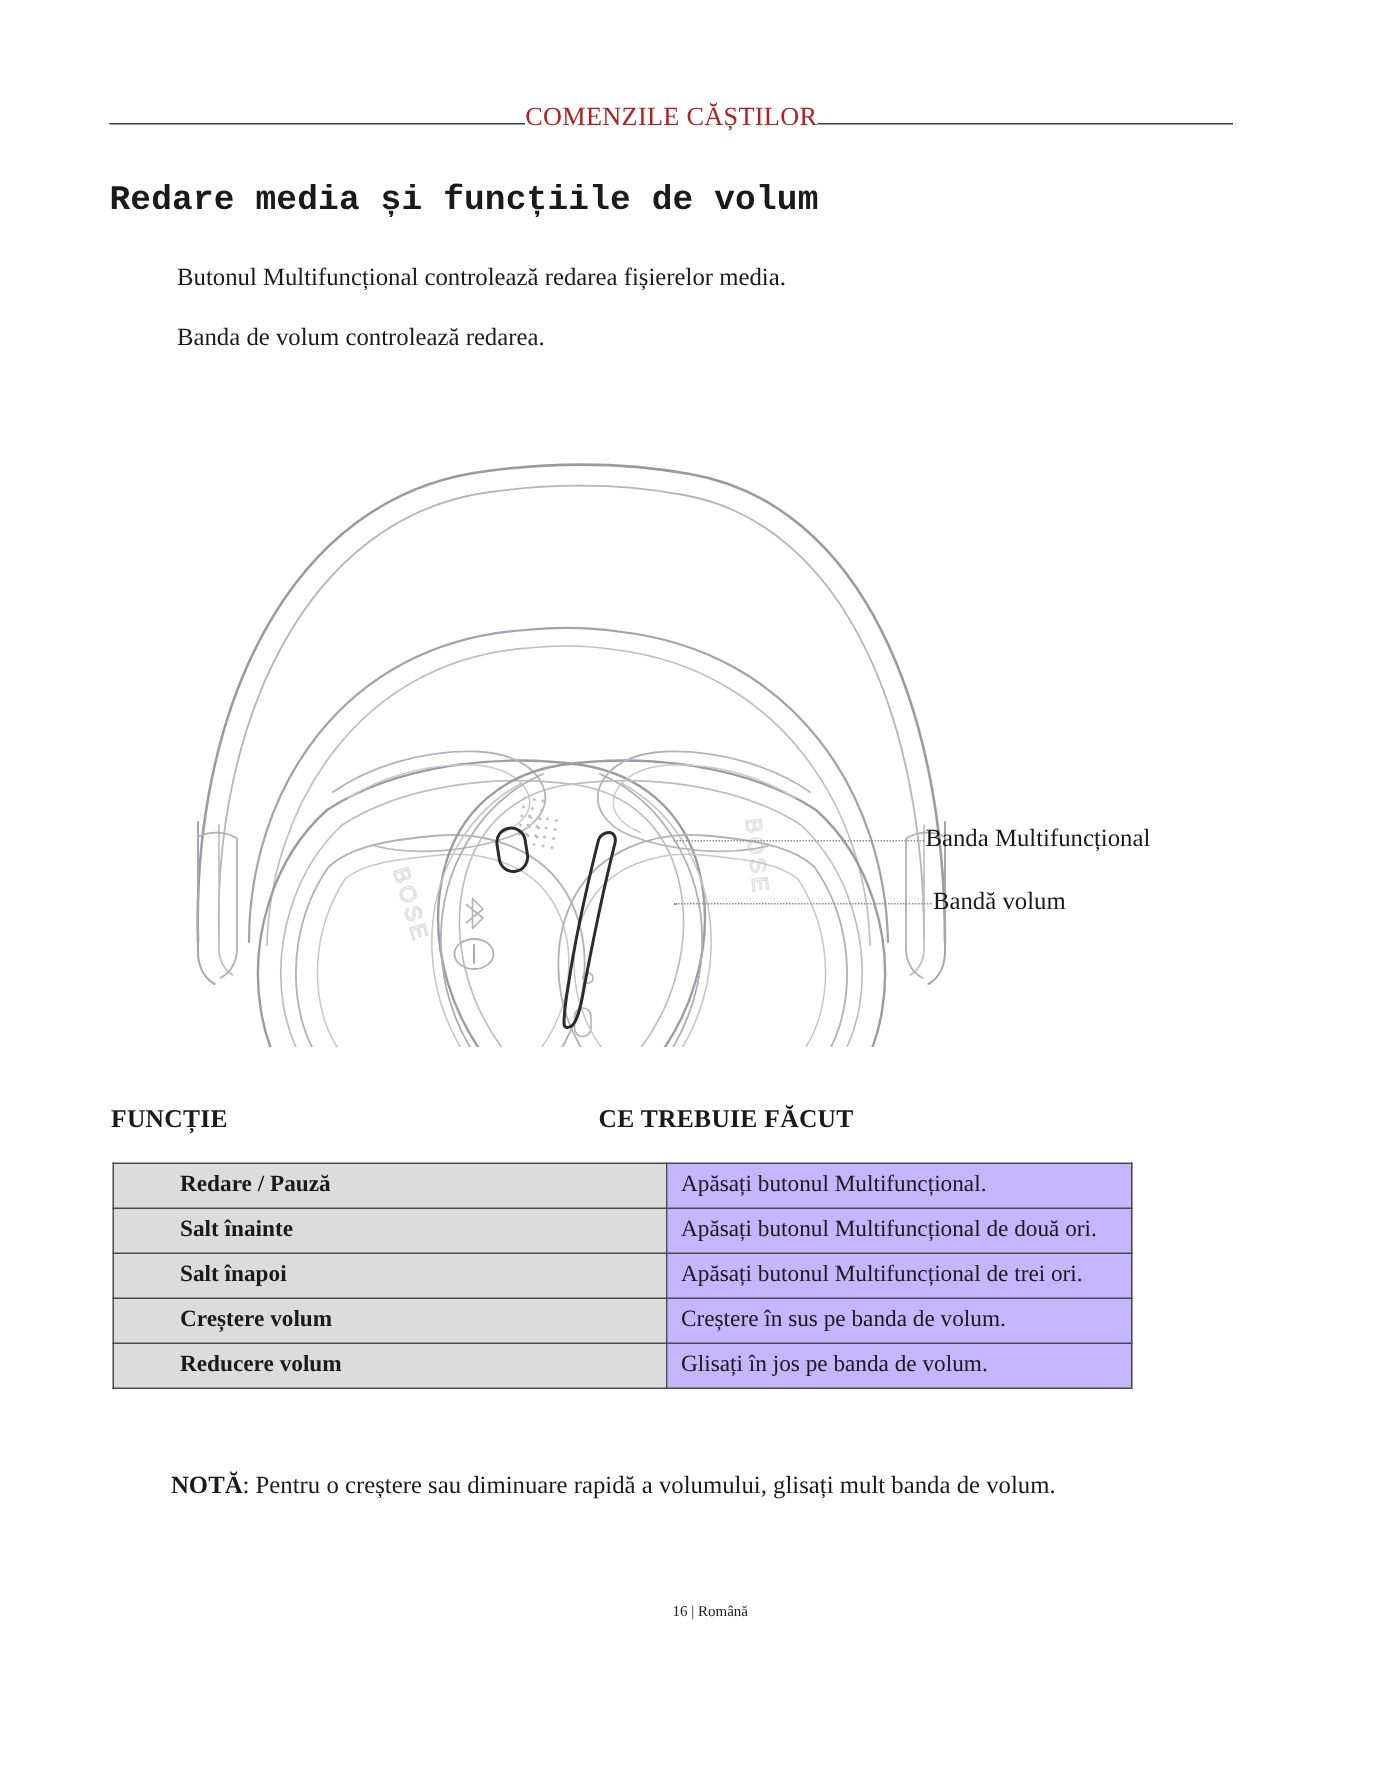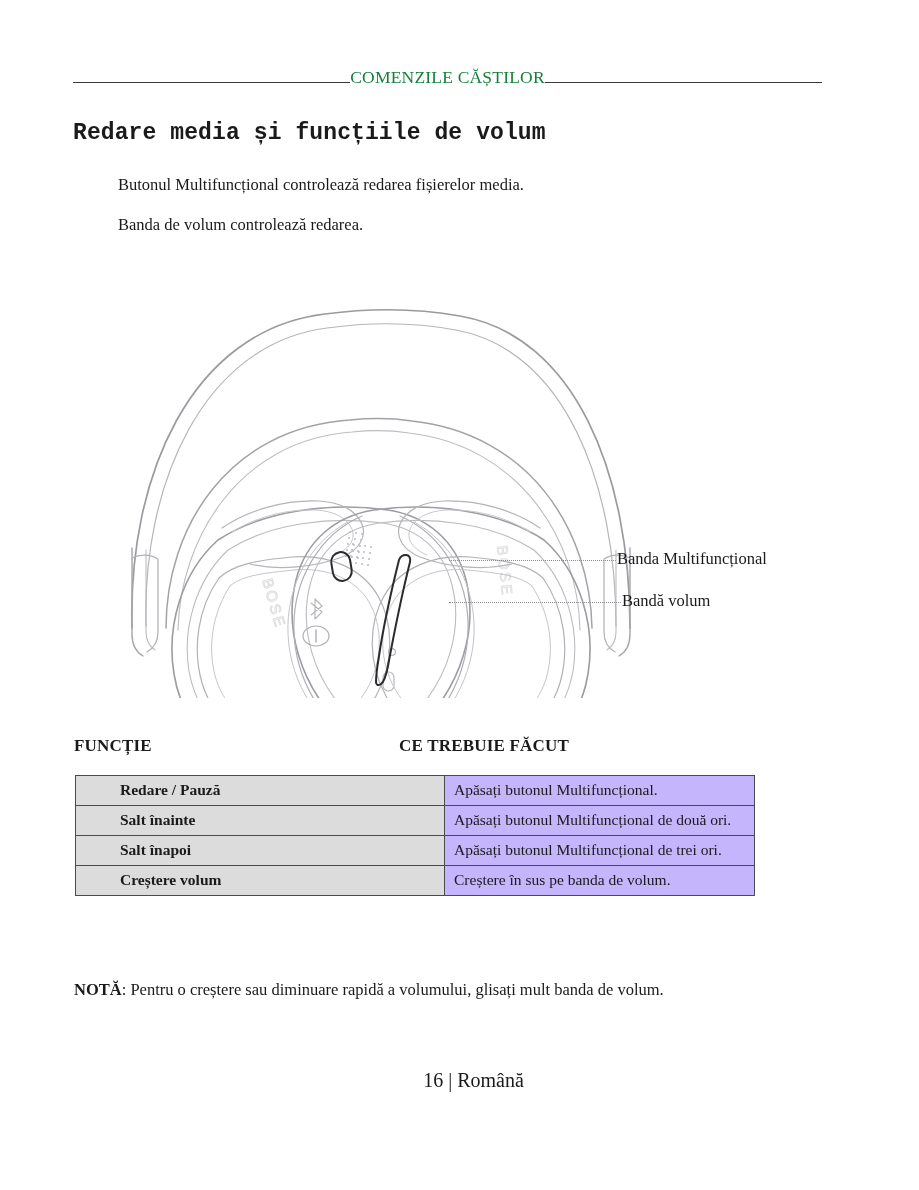--- a/index.html
+++ b/index.html
@@ -35,21 +35,21 @@
     flex: 1 1 auto;
     height: 0;
     border-top: 1.3px solid #3b3b3f;
     margin-top: 11px;
   }
   .hdr-title {
     flex: 0 0 auto;
     font-size: 17.5px;
     letter-spacing: 0.2px;
     white-space: nowrap;
-    color: #15803d;
+    color: #b91c1c;
   }
 
   
   .section-heading {
     position: absolute;
     left: 73px;
     top: 105px;
     font-size: 23px;
     font-weight: bold;
     letter-spacing: 0.1px;
@@ -138,30 +138,30 @@
   }
 
   
   .note {
     position: absolute;
     left: 74px;
     top: 963px;
     font-size: 16.5px;
     white-space: nowrap;
   }
-  .note b { font-weight: bold; }
+  .note b { font-weight: bold; margin-left: 40px; }
 
   
   .footer {
     position: absolute;
     left: 0;
     right: 0;
     top: 1069px;
     text-align: center;
-    font-size: 20px;
+    font-size: 10px;
     margin-left: 28px;
   }
 </style>
 </head>
 <body>
 
 <div class="page">
 
   <div class="running-header">
     <span class="hdr-rule"></span>
@@ -332,20 +332,24 @@
         <td class="c-action">Apăsați butonul Multifuncțional de două ori.</td>
       </tr>
       <tr>
         <td class="c-func">Salt înapoi</td>
         <td class="c-action">Apăsați butonul Multifuncțional de trei ori.</td>
       </tr>
       <tr>
         <td class="c-func">Creștere volum</td>
         <td class="c-action">Creștere în sus pe banda de volum.</td>
       </tr>
+      <tr>
+        <td class="c-func">Reducere volum</td>
+        <td class="c-action">Glisați în jos pe banda de volum.</td>
+      </tr>
     </tbody>
   </table>
 
   <p class="note">
     <b>NOTĂ</b><span>: Pentru o creștere sau diminuare rapidă a volumului, glisați mult banda de volum.</span>
   </p>
 
   <div class="footer">16 | Română</div>
 
 </div>

